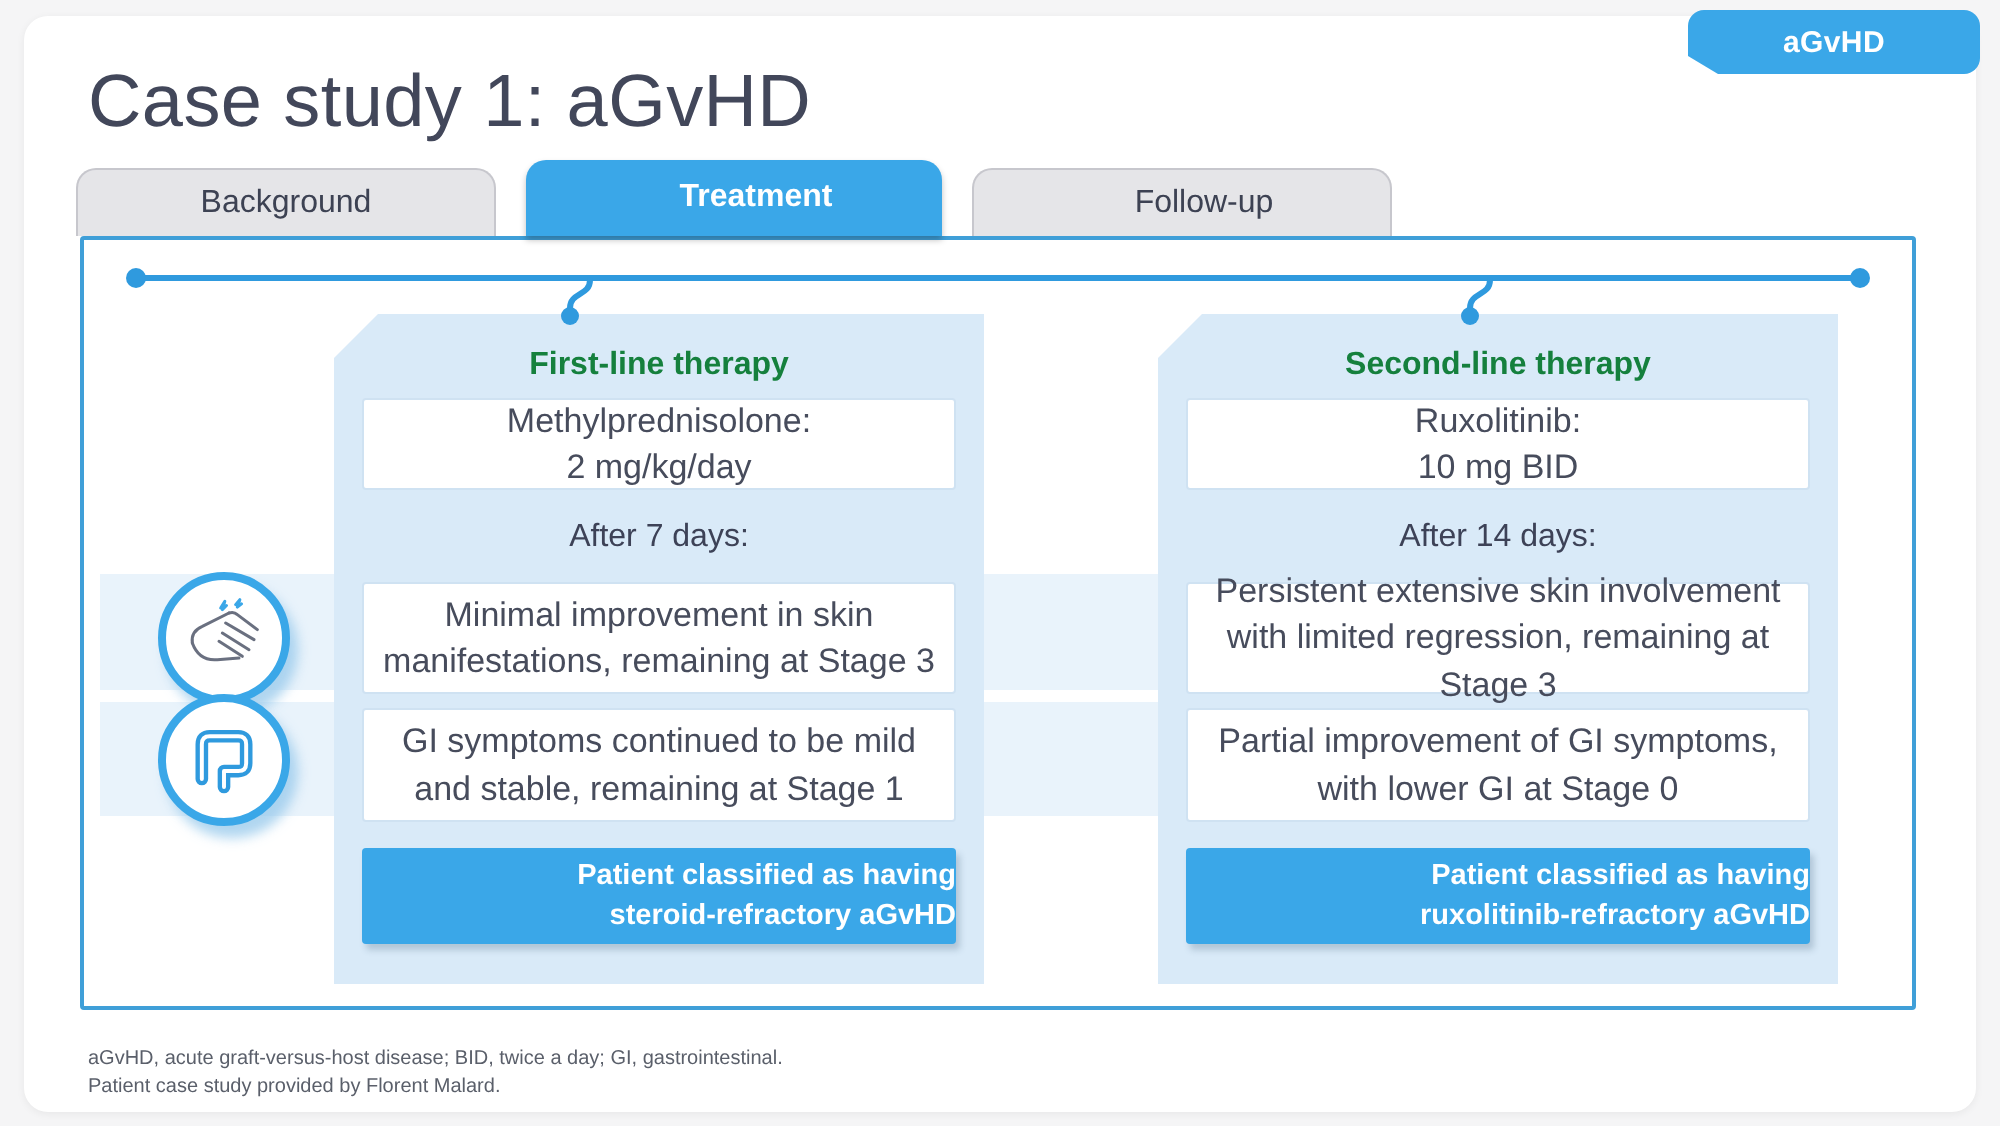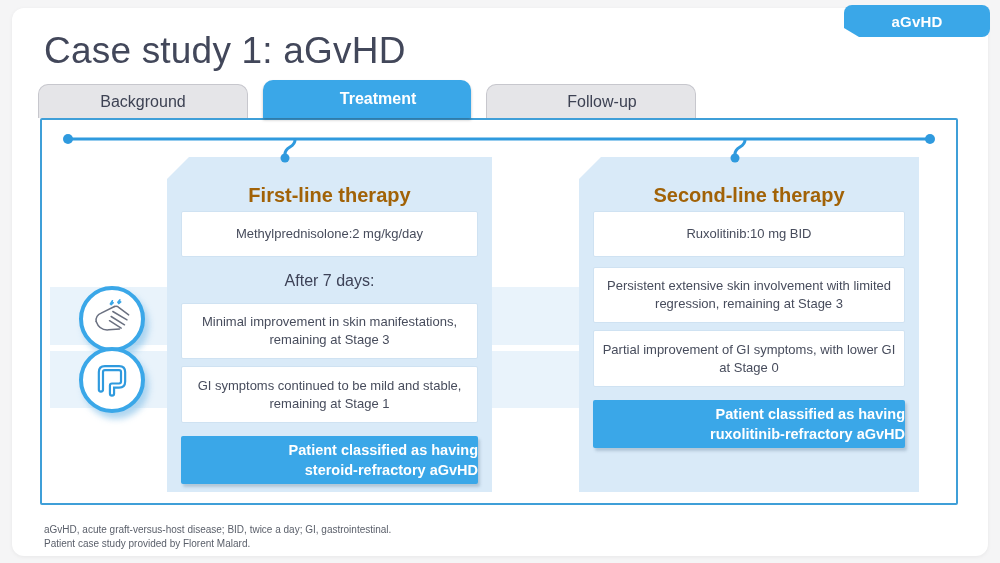--- a/index.html
+++ b/index.html
@@ -53,27 +53,27 @@
   
   .panel{
     position:absolute;top:37px;height:335px;background:#d9eaf8;z-index:2;
     clip-path:polygon(22px 0,100% 0,100% 100%,0 100%,0 22px);
     display:flex;flex-direction:column;align-items:center;box-sizing:border-box;
     padding:8px 14px 0 14px;
   }
   .panel.first{left:125px;width:325px;}
   .panel.second{left:537px;width:340px;}
   .panel-header{
-    font-size:20px;font-weight:bold;color:#a16207;margin-top:18px;height:24px;
+    font-size:16px;font-weight:bold;color:#15803d;margin-top:6px;height:24px;
     display:flex;align-items:center;
   }
   .white-box{
     width:100%;background:#ffffff;border:1px solid #cfe2f2;border-radius:2px;
-    display:flex;flex-direction:row;align-items:center;justify-content:center;
-    font-size:13px;color:#474c5c;text-align:center;line-height:1.38;
+    display:flex;flex-direction:column;align-items:center;justify-content:center;
+    font-size:17px;color:#474c5c;text-align:center;line-height:1.38;
     box-sizing:border-box;padding:4px 8px;
   }
   .drug-box{height:46px;margin-top:4px;}
   .after-label{
     height:24px;margin-top:12px;display:flex;align-items:center;
     font-size:16px;color:#3d4257;
   }
   .skin-box{height:56px;margin-top:10px;}
   .gi-box{height:57px;margin-top:7px;}
   .banner{
@@ -173,20 +173,21 @@
         <div>steroid-refractory aGvHD</div>
       </div>
     </div>
 
     <div class="panel second">
       <div class="panel-header">Second-line therapy</div>
       <div class="white-box drug-box">
         <div>Ruxolitinib:</div>
         <div>10 mg BID</div>
       </div>
+      <div class="after-label">After 14 days:</div>
       <div class="white-box skin-box">
         <div>Persistent extensive skin involvement with limited regression, remaining at Stage 3</div>
       </div>
       <div class="white-box gi-box">
         <div>Partial improvement of GI symptoms, with lower GI at Stage 0</div>
       </div>
       <div class="banner">
         <div>Patient classified as having</div>
         <div>ruxolitinib-refractory aGvHD</div>
       </div>

